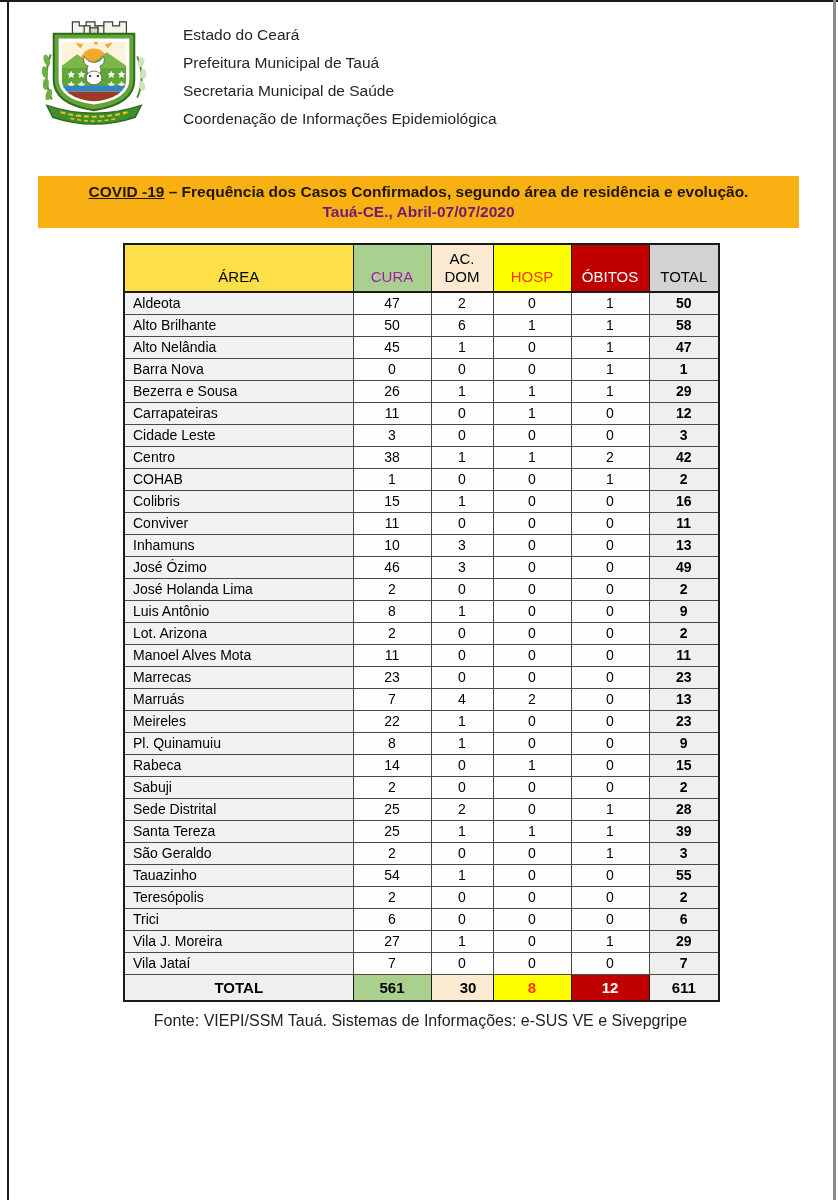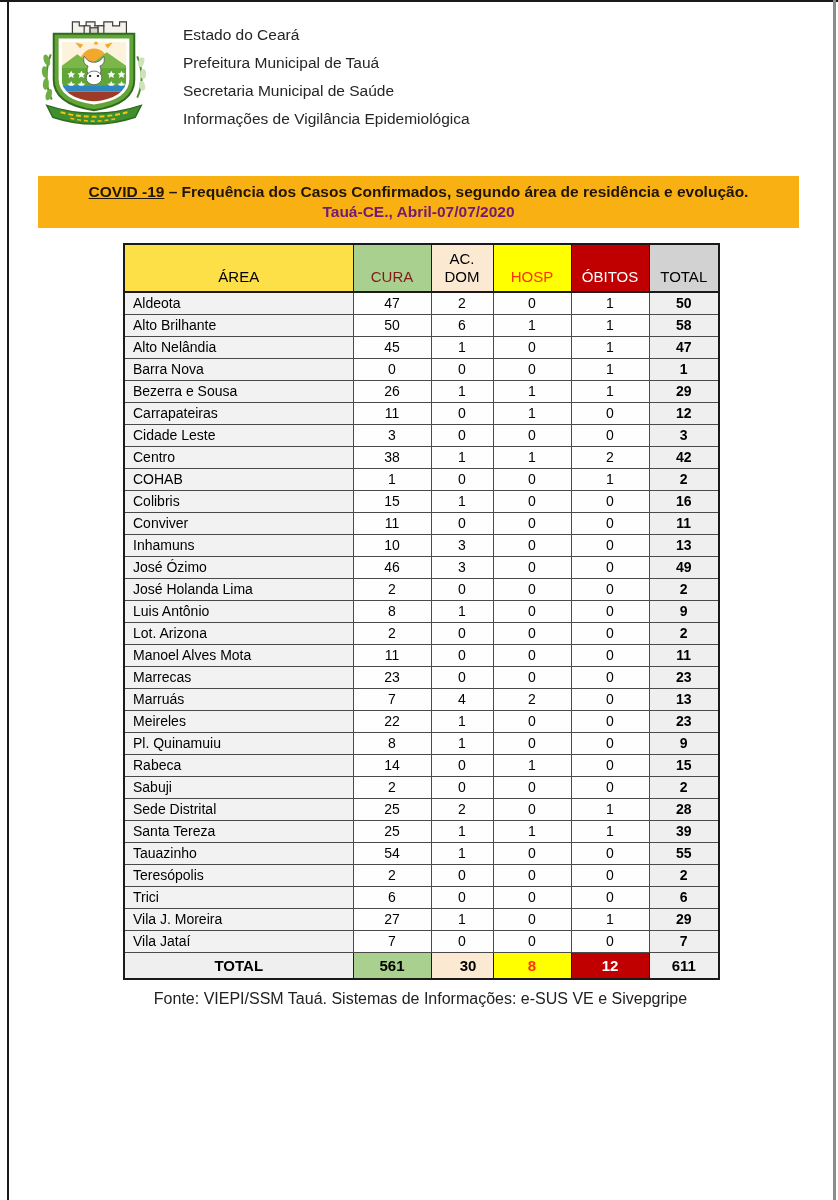--- a/index.html
+++ b/index.html
@@ -139,21 +139,21 @@
           <path d="M12,92 q48,16 96,0 l-6,12 q-42,14 -84,0 z" fill="#3f8f2f" stroke="#2f6b1e" stroke-width="1.5"></path>
           <path d="M26,99 q34,9 68,0" stroke="#f3c514" stroke-width="2" fill="none" stroke-dasharray="5 3"></path>
           <path d="M36,105 q24,6 48,0" stroke="#f3c514" stroke-width="1.5" fill="none" stroke-dasharray="4 3"></path>
         </g>
       </svg>
     </div>
     <div class="org-lines">
       <div class="org-line">Estado do Ceará</div>
       <div class="org-line">Prefeitura Municipal de Tauá</div>
       <div class="org-line">Secretaria Municipal de Saúde</div>
-      <div class="org-line">Informações de Vigilância Epidemiológica</div>
+      <div class="org-line">Coordenação de Informações Epidemiológica</div>
     </div>
   </div>
 
   <div class="banner" style="background-color: rgb(249, 176, 19);">
     <div class="banner-title">
       <span class="u">COVID -19</span><span> – Frequência dos Casos Confirmados, segundo área de residência e evolução.</span>
     </div>
     <div class="banner-subtitle">Tauá-CE., Abril-07/07/2020</div>
   </div>
 
@@ -163,21 +163,21 @@
         <col style="width:229px">
           <col style="width:78px">
           <col style="width:62px">
         <col style="width:78px">
           <col style="width:78px">
           <col style="width:70px">
       </colgroup>
       <thead>
         <tr>
           <td style="background-color: #fde047; color: rgb(0, 0, 0);">ÁREA</td>
-          <td style="background-color: rgb(169, 208, 142); color: #7f1d1d;">CURA</td>
+          <td style="background-color: rgb(169, 208, 142); color: #a21caf;">CURA</td>
           <td style="background-color: rgb(251, 233, 210); color: rgb(0, 0, 0);">AC. DOM</td>
           <td style="background-color: rgb(255, 255, 0); color: rgb(255, 51, 0);">HOSP</td>
           <td style="background-color: rgb(192, 0, 0); color: rgb(255, 255, 255);">ÓBITOS</td>
           <td style="background-color: rgb(210, 210, 210); color: rgb(0, 0, 0);">TOTAL</td>
         </tr>
       </thead>
       <tbody>
           <tr>
             <td class="area-cell">Aldeota</td>
             <td class="num-cell">47</td>
@@ -370,20 +370,28 @@
             <td class="num-cell">1</td>
             <td class="total-cell">28</td>
           </tr>
           <tr>
             <td class="area-cell">Santa Tereza</td>
             <td class="num-cell">25</td>
             <td class="num-cell">1</td>
             <td class="num-cell">1</td>
             <td class="num-cell">1</td>
             <td class="total-cell">39</td>
+          </tr>
+          <tr>
+            <td class="area-cell">São Geraldo</td>
+            <td class="num-cell">2</td>
+            <td class="num-cell">0</td>
+            <td class="num-cell">0</td>
+            <td class="num-cell">1</td>
+            <td class="total-cell">3</td>
           </tr>
           <tr>
             <td class="area-cell">Tauazinho</td>
             <td class="num-cell">54</td>
             <td class="num-cell">1</td>
             <td class="num-cell">0</td>
             <td class="num-cell">0</td>
             <td class="total-cell">55</td>
           </tr>
           <tr>

